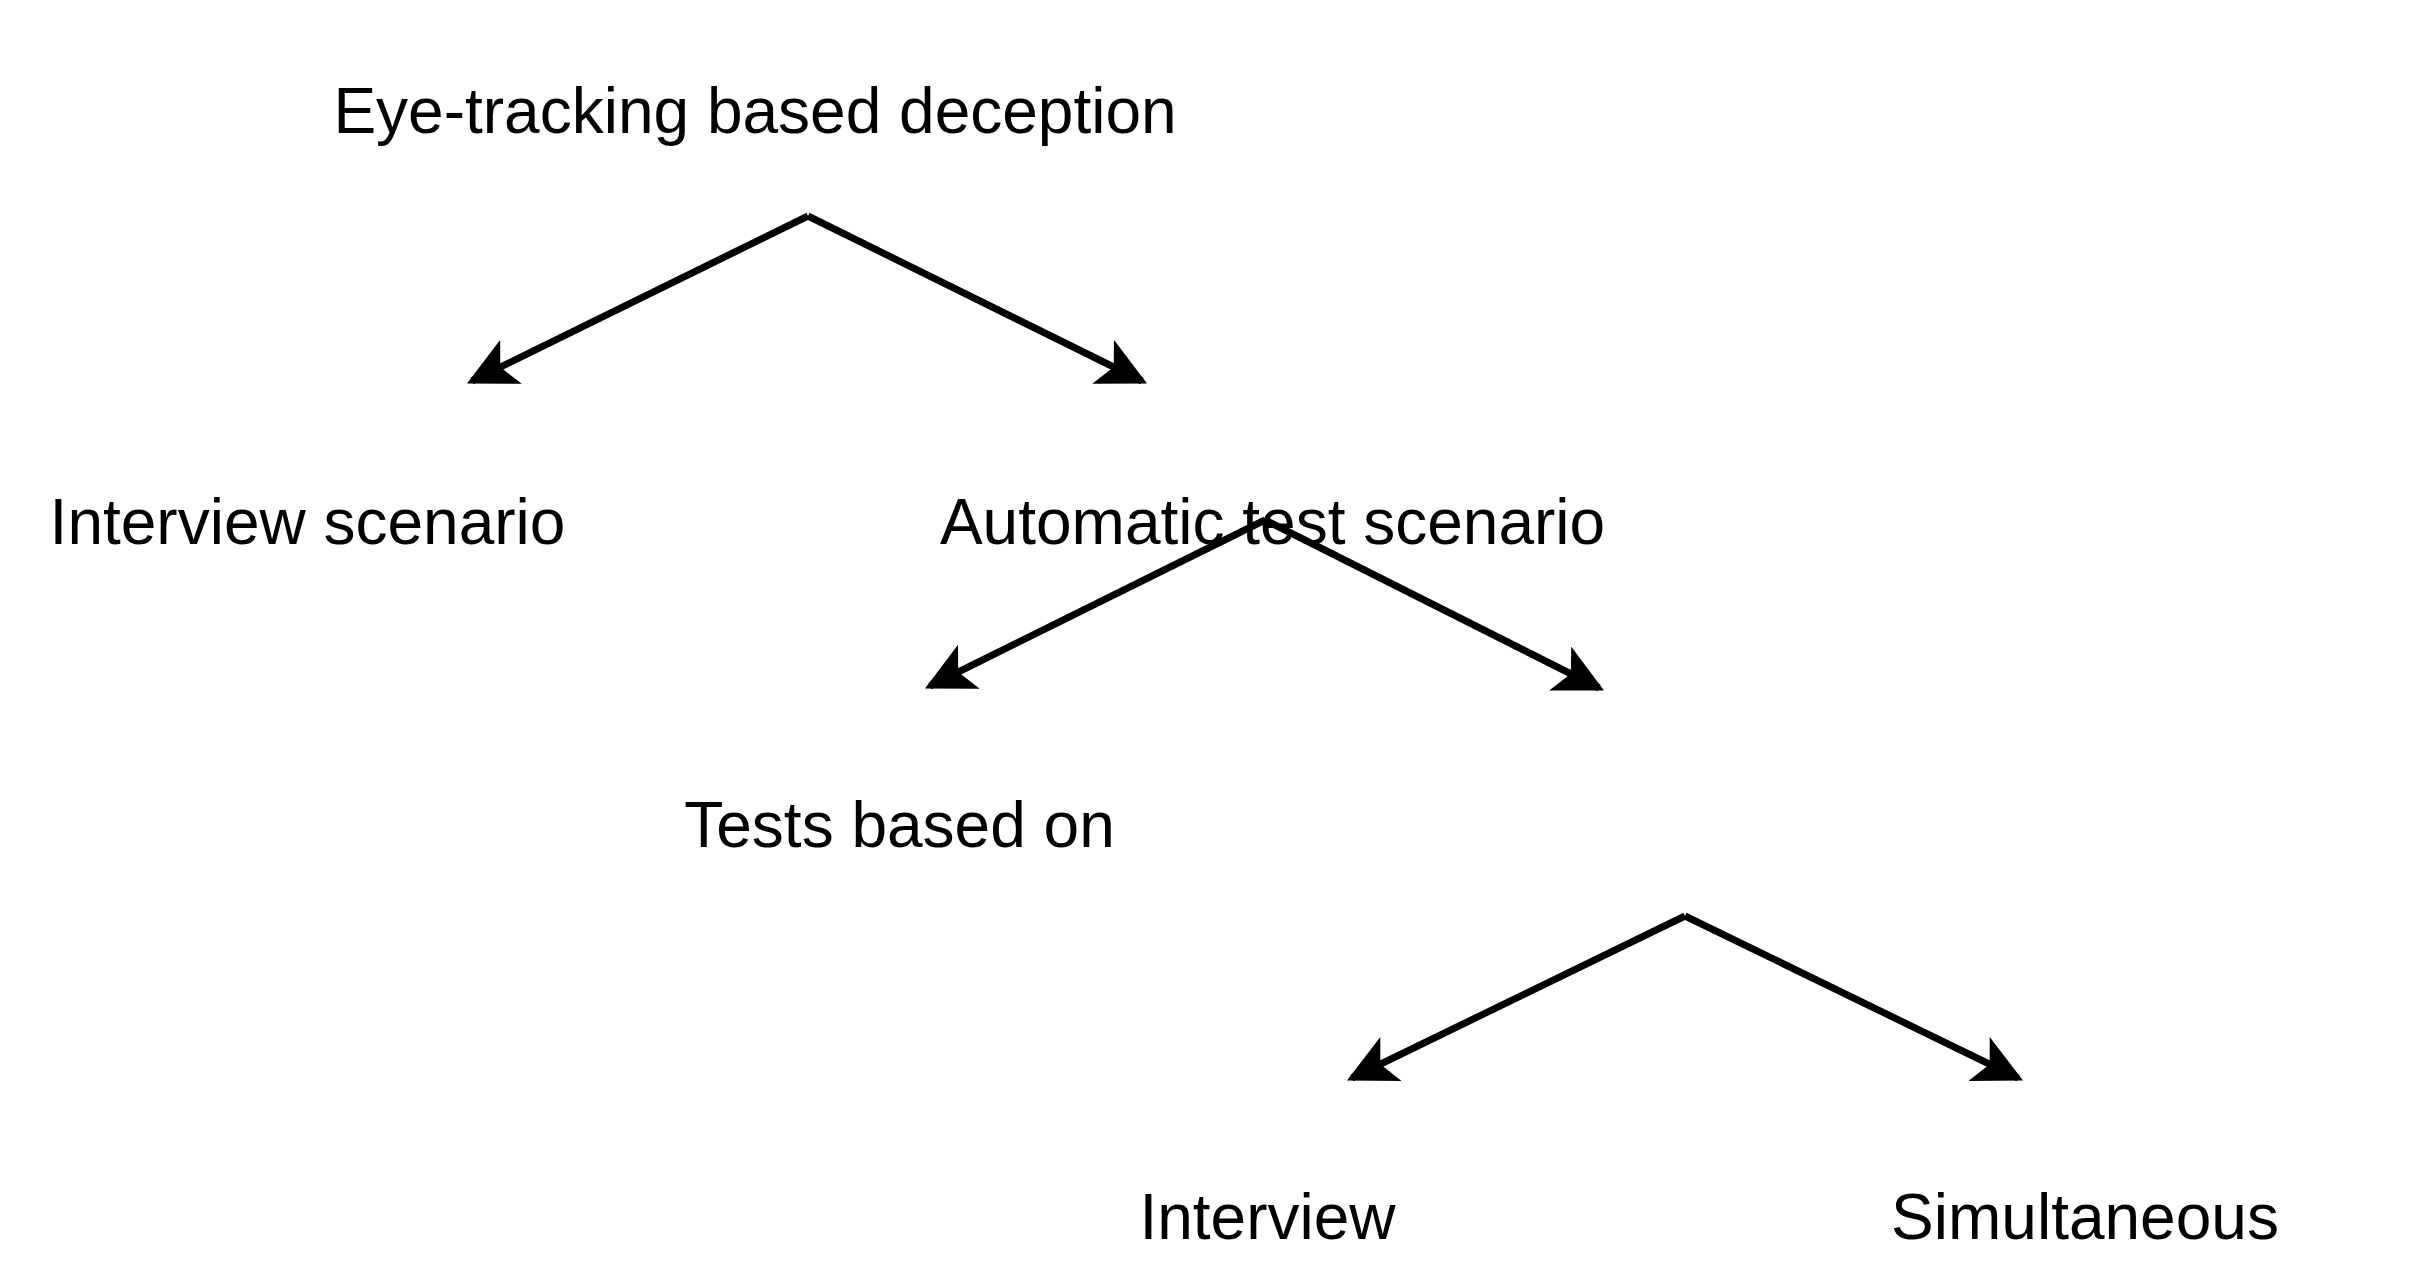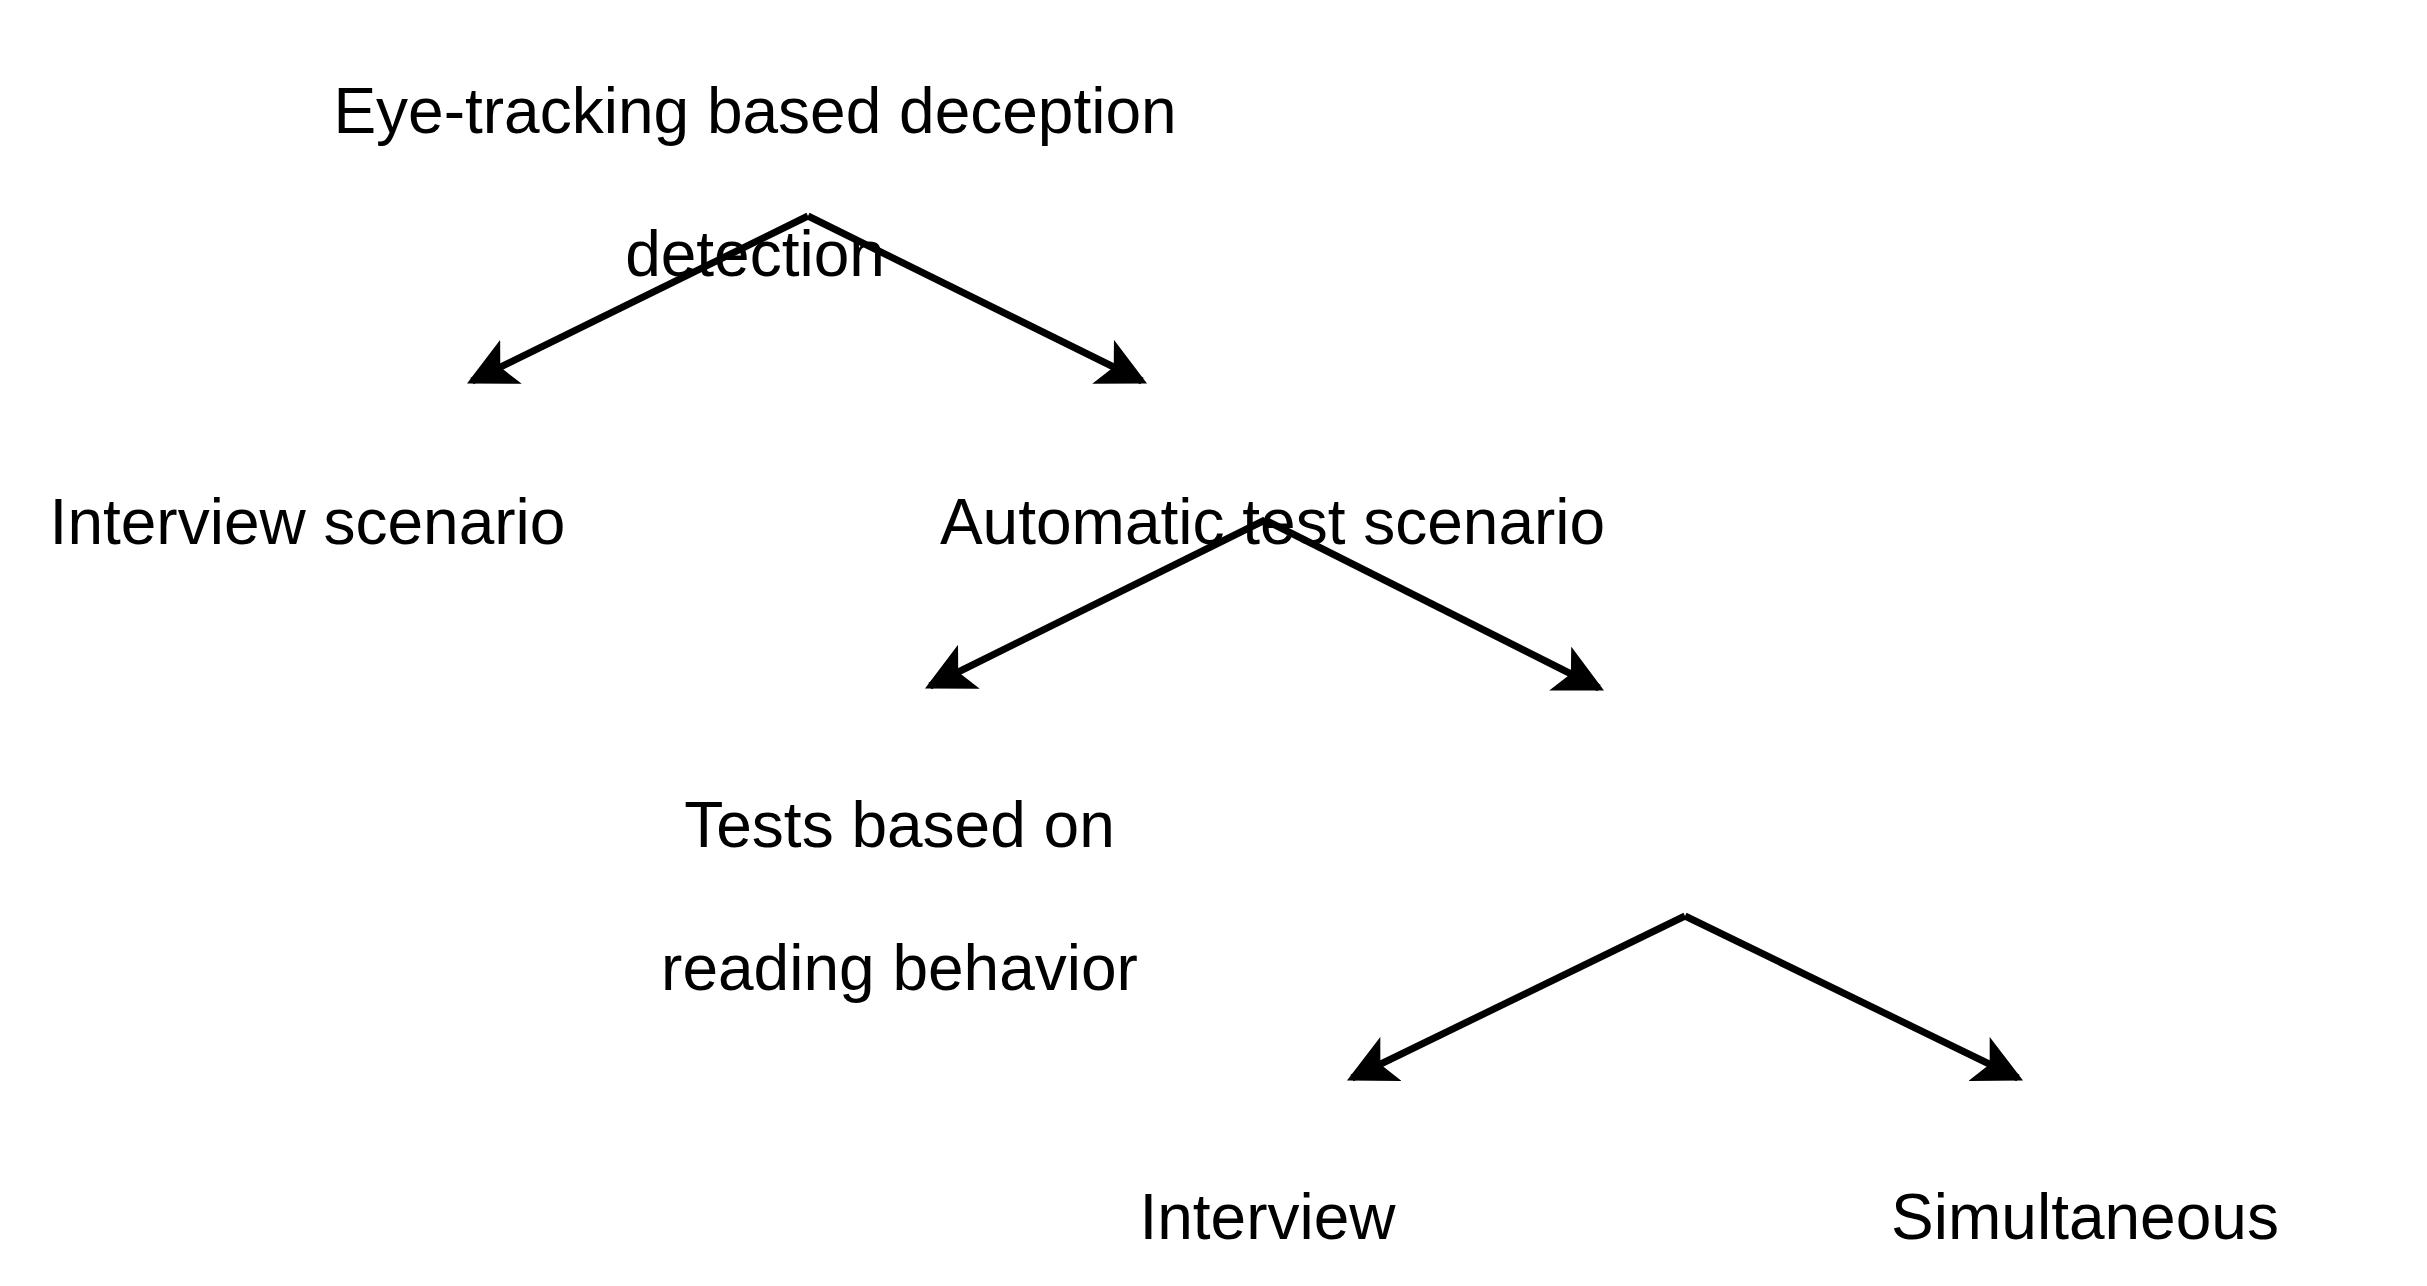--- a/index.html
+++ b/index.html
@@ -97,34 +97,32 @@
 
     <line x1="1265" y1="520" x2="930" y2="686" stroke="#000000" stroke-width="7" marker-end="url(#arrowhead)"></line>
     <line x1="1265" y1="520" x2="1599" y2="688" stroke="#000000" stroke-width="7" marker-end="url(#arrowhead)"></line>
 
     <line x1="1685" y1="916" x2="1352" y2="1078" stroke="#000000" stroke-width="7" marker-end="url(#arrowhead)"></line>
     <line x1="1685" y1="916" x2="2018" y2="1078" stroke="#000000" stroke-width="7" marker-end="url(#arrowhead)"></line>
   </svg>
 
   <div class="node" id="node-root">
     <span class="node-line">Eye-tracking based deception</span>
-    <span class="node-line">detection</span>
   </div>
 
   <div class="node" id="node-interview">
     <span class="node-line">Interview scenario</span>
   </div>
 
   <div class="node" id="node-automatic">
     <span class="node-line">Automatic test scenario</span>
   </div>
 
   <div class="node" id="node-reading-tests">
     <span class="node-line">Tests based on</span>
-    <span class="node-line">reading behavior</span>
   </div>
 
 
   <div class="node" id="node-sequential">
     <span class="node-line">Interview</span>
     
   </div>
 
   <div class="node" id="node-simultaneous">
     <span class="node-line">Simultaneous</span>

